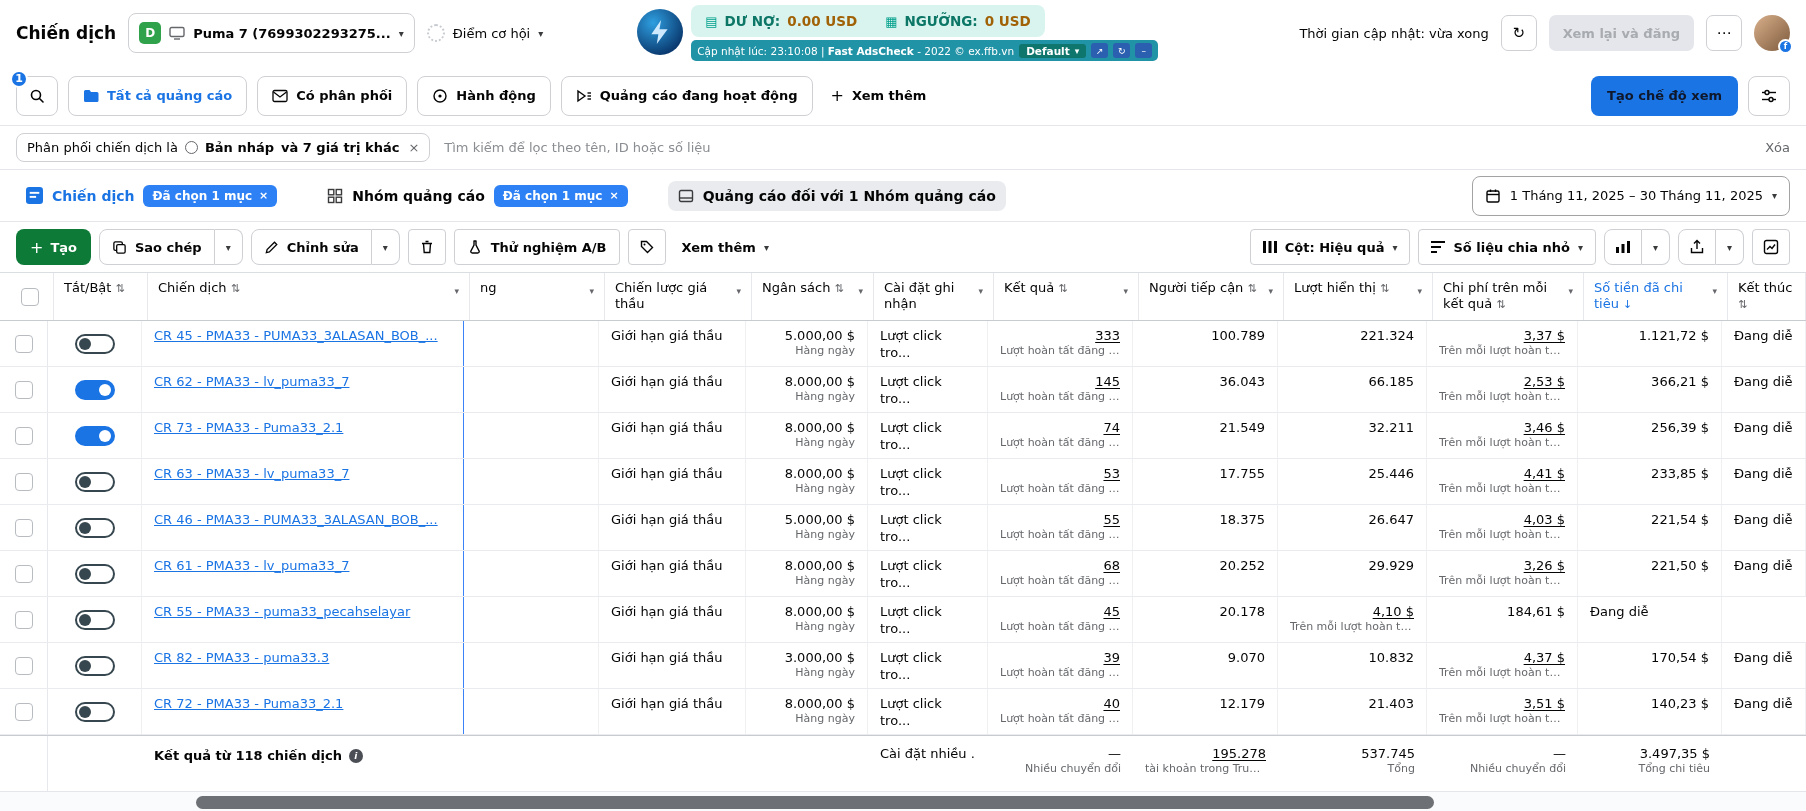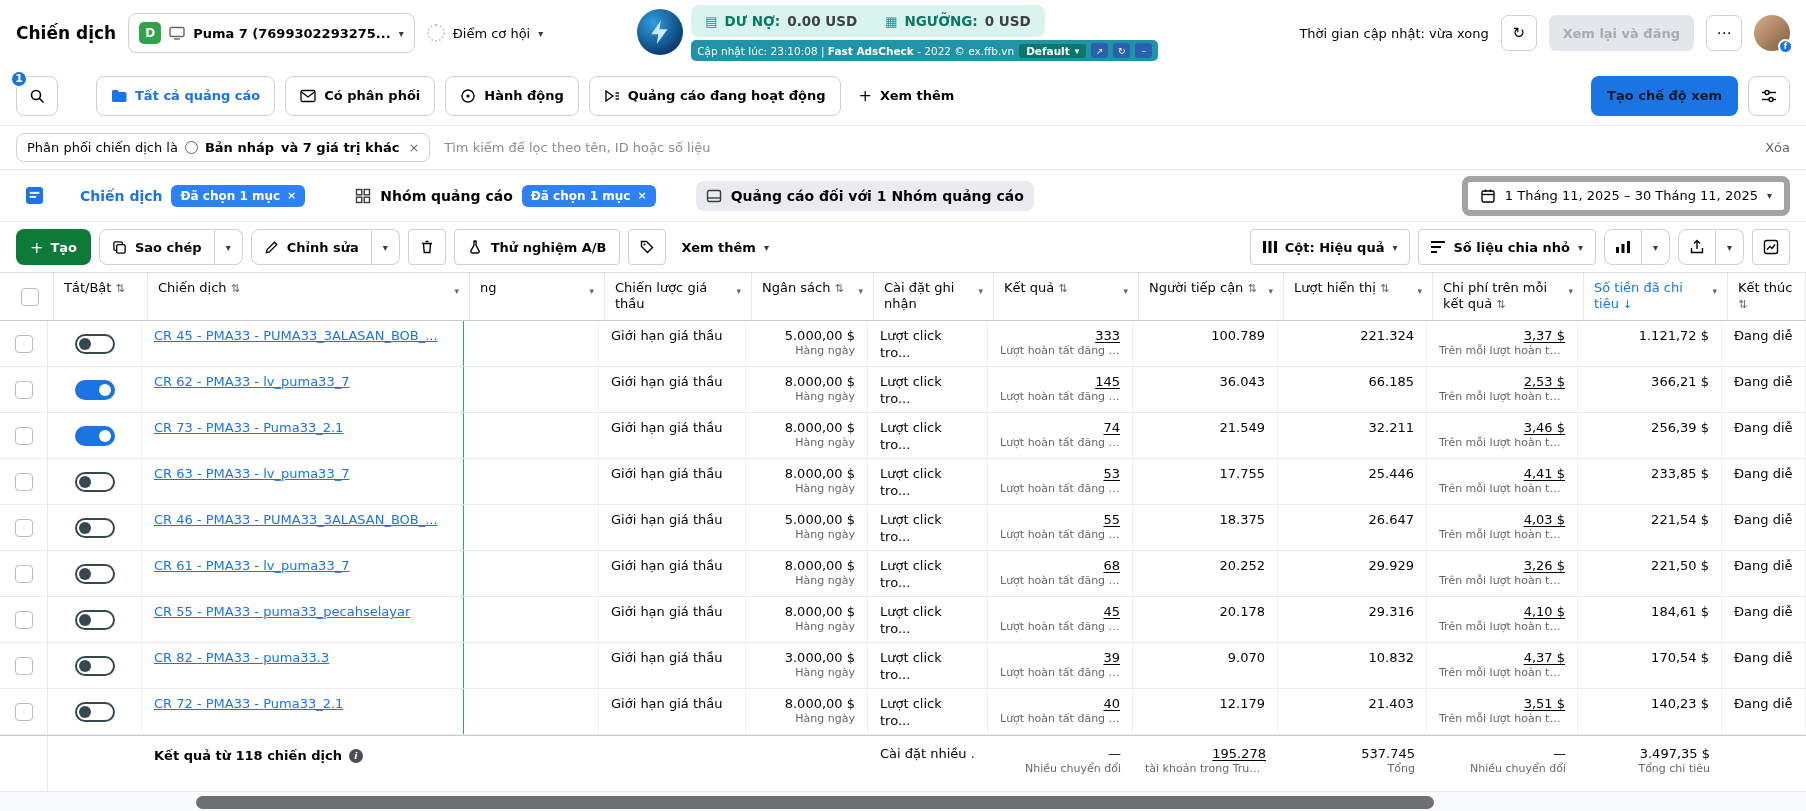--- a/index.html
+++ b/index.html
@@ -17,59 +17,59 @@
 .caret{font-size:10px;color:#3a3b3c;}
 .opp{display:flex;align-items:center;gap:8px;cursor:pointer;}
 .opp-icon{width:18px;height:18px;border-radius:50%;border:2.5px dotted #c8cbd0;}
 .sp1{width:70px;}
 .adscheck{display:flex;align-items:flex-start;gap:8px;}
 .bolt{width:46px;height:46px;border-radius:50%;background:radial-gradient(circle at 35% 30%,#2f9fe0,#0a3a70 75%);display:flex;align-items:center;justify-content:center;margin-top:4px;flex:none;}
 .adscheck-col{display:flex;flex-direction:column;align-items:flex-start;}
 .balance{display:flex;align-items:center;gap:7px;background:#d9f4ee;border-radius:8px;padding:0 14px;height:32px;}
 .bal-icon{color:#00a08c;font-size:13px;}
 .bal-label{color:#0c7667;font-weight:700;font-size:13.5px;}
-.bal-value{color:#404040;font-weight:600;font-size:13.5px;}
+.bal-value{color:#a16207;font-weight:600;font-size:13.5px;}
 .bal-gap{width:14px;}
 .strip{display:flex;align-items:center;gap:5px;background:#2193a7;border-radius:5px;padding:3px 6px;margin-top:3px;color:#fff;font-size:10.5px;}
 .strip b{font-weight:700;}
 .strip-btn{background:#0f766e;border-radius:3px;padding:1px 7px;font-weight:700;display:flex;gap:5px;align-items:center;cursor:pointer;color:#fff;}
 .caret-sm{font-size:9px;color:#fff;}
 .strip-ic{background:#2b5fb0;border-radius:3px;width:17px;height:15px;display:flex;align-items:center;justify-content:center;font-size:9px;cursor:pointer;}
 .sp2{flex:1;}
 .icon-btn{width:36px;height:36px;border:1px solid #ced0d4;border-radius:7px;background:#fff;display:flex;align-items:center;justify-content:center;font-size:15px;flex:none;}
 .review-btn{height:36px;border-radius:7px;background:#e4e6eb;color:#a8abb0;font-weight:600;padding:0 14px;}
 .avatar{width:36px;height:36px;border-radius:50%;background:linear-gradient(135deg,#d9b08c,#7d5a3c);position:relative;flex:none;cursor:pointer;}
 .avatar-badge{position:absolute;right:-3px;bottom:-3px;width:15px;height:15px;border-radius:50%;background:#1b74e4;border:2px solid #fff;color:#fff;font-size:8px;font-weight:700;display:flex;align-items:center;justify-content:center;}
 
 .viewtabs{height:60px;display:flex;align-items:center;gap:10px;padding:0 16px;border-bottom:1px solid #e4e6eb;white-space:nowrap;}
 .tab-btn{height:40px;border:1px solid #ced0d4;border-radius:8px;background:#fff;display:flex;align-items:center;gap:8px;padding:0 14px;font-weight:600;}
 .search-btn{width:42px;justify-content:center;position:relative;padding:0;}
 .badge{position:absolute;top:-7px;left:-7px;width:18px;height:18px;border-radius:50%;background:#1b74e4;color:#fff;font-size:11px;font-weight:700;display:flex;align-items:center;justify-content:center;border:2px solid #fff;}
-.blue{color:#1b74e4;margin-left:28px;}
+.blue{color:#1b74e4;}
 .ghost-btn{display:flex;align-items:center;gap:8px;font-weight:600;padding:0 8px;height:40px;}
 .plus{font-size:16px;font-weight:400;}
 .primary-btn{height:40px;background:#1b74e4;color:#0f172a;border-radius:8px;font-weight:700;padding:0 16px;}
 .vt-icon{width:42px;height:40px;border:1px solid #ced0d4;border-radius:8px;background:#fff;display:flex;align-items:center;justify-content:center;}
 
 .filterbar{height:44px;display:flex;align-items:center;gap:14px;padding:0 16px;border-bottom:1px solid #e4e6eb;}
 .chip{display:flex;align-items:center;gap:7px;border:1px solid #ced0d4;border-radius:8px;padding:6px 10px;white-space:nowrap;cursor:pointer;}
 .draft-ic{width:13px;height:13px;border-radius:50%;border:1.5px solid #65676b;flex:none;}
 .chip b{font-weight:700;}
 .chip-x{color:#65676b;font-size:13px;margin-left:2px;}
 .filter-input{flex:1;border:none;outline:none;font-size:13px;font-family:inherit;color:#050505;background:transparent;}
 .filter-input::placeholder{color:#8a8d91;}
 .clear-btn{color:#65676b;}
 
 .levelbar{height:52px;display:flex;align-items:center;gap:30px;padding:0 16px;border-bottom:1px solid #e4e6eb;white-space:nowrap;}
 .level-tab{display:flex;align-items:center;gap:9px;padding:7px 10px;border-radius:8px;cursor:pointer;}
 .level-tab.active{background:#e9ebee;}
 .lt-label{font-size:14px;font-weight:700;}
 .sel-chip{background:#2e81f4;color:#fff;font-size:12px;font-weight:600;border-radius:6px;padding:4px 9px;display:flex;gap:7px;align-items:center;cursor:pointer;}
 .sel-chip .x{font-size:11px;}
-.date-range{display:flex;align-items:center;gap:9px;border:6px solid #a3a3a3;border-radius:8px;height:40px;padding:0 12px;cursor:pointer;text-align:center;}
+.date-range{display:flex;align-items:center;gap:9px;border:1px solid #a3a3a3;border-radius:8px;height:40px;padding:0 12px;cursor:pointer;text-align:center;}
 
 .toolbar{height:50px;display:flex;align-items:center;gap:8px;padding:0 16px;white-space:nowrap;}
 .tb-btn,.tb-icon{height:36px;border:1px solid #ced0d4;border-radius:4px;background:#fff;display:flex;align-items:center;gap:8px;padding:0 12px;font-weight:600;}
 .tb-icon{width:38px;justify-content:center;padding:0;}
 .create-btn{height:36px;background:#0e7a37;color:#fff;border-radius:8px;font-weight:700;padding:0 14px;display:flex;align-items:center;gap:7px;}
 .btn-group{display:flex;}
 .btn-group .tb-btn,.btn-group .tb-icon{border-radius:8px 0 0 8px;}
 .caret-part{height:36px;width:28px;border:1px solid #ced0d4;border-left:none;border-radius:0 8px 8px 0;background:#fff;display:flex;align-items:center;justify-content:center;}
 
 .tbl{--cols:48px 94px 322px 135px 147px 122px 120px 145px 145px 149px 151px 144px minmax(0,1fr);border-top:1px solid #dadde1;}
@@ -696,21 +696,20 @@
     <div class="cell num">
       <div class="main">8.000,00 $</div>
       <div class="sub">Hàng ngày</div>
     </div>
     <div class="cell">Lượt click tro...</div>
     <div class="cell num">
       <div class="main"><span class="uline">45</span></div>
       <div class="sub">Lượt hoàn tất đăng k...</div>
     </div>
     <div class="cell num">20.178</div>
-    <div class="cell num">29.316</div>
     <div class="cell num">
       <div class="main"><span class="uline">4,10 $</span></div>
       <div class="sub">Trên mỗi lượt hoàn tấ...</div>
     </div>
     <div class="cell num">184,61 $</div>
     <div class="cell">Đang diễ</div>
   </div>
 
   <div class="trow">
     <div class="c-check">

